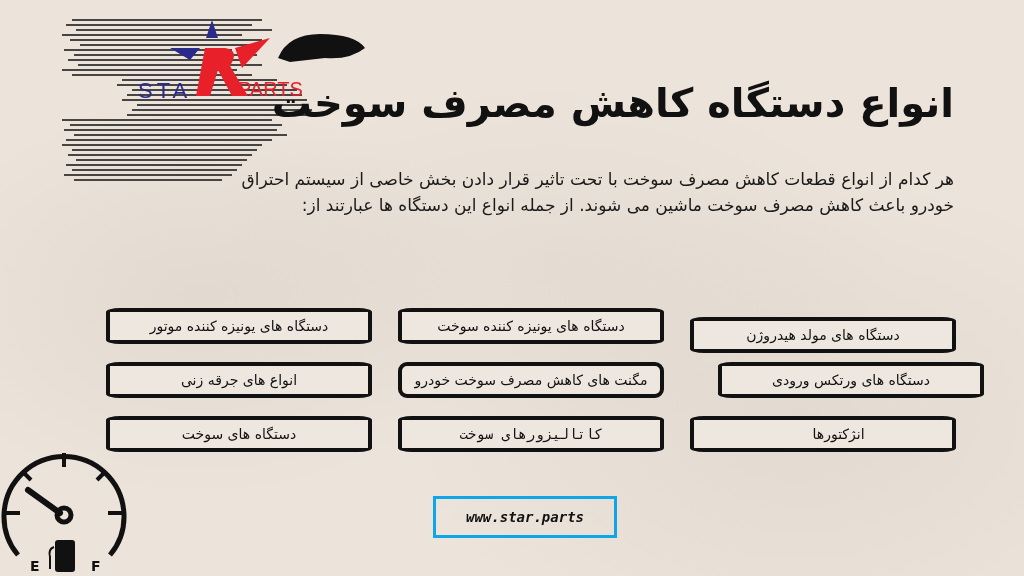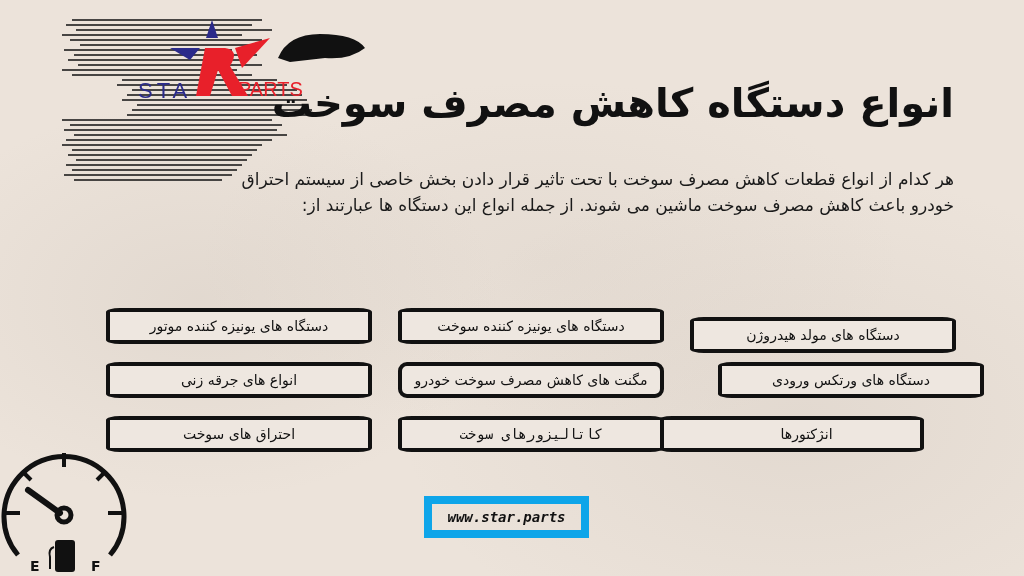--- a/index.html
+++ b/index.html
@@ -12,21 +12,21 @@
     font-family:"DejaVu Sans",sans-serif;}
   .speedlines{position:absolute;left:62px;top:16px;width:280px;height:170px;}
   .logo{position:absolute;left:130px;top:18px;width:240px;height:85px;}
   .title{position:absolute;right:70px;top:80px;direction:rtl;font-family:"DejaVu Sans",sans-serif;font-weight:bold;font-size:40px;color:#111;letter-spacing:0;}
   .desc{position:absolute;right:70px;top:166px;width:740px;direction:rtl;text-align:right;font-size:17px;line-height:26px;color:#1a1a1a;}
   .grid{position:absolute;left:106px;top:308px;width:852px;}
   .btn{position:absolute;width:266px;height:36px;box-sizing:border-box;border:4px solid #111;border-radius:14px/4px;
     background:#eee7e0;display:flex;align-items:center;justify-content:center;direction:rtl;
     font-size:14px;color:#111;white-space:nowrap;overflow:hidden;}
   .btn.small{font-size:14px;}
-  .site{position:absolute;left:424px;top:496px;width:165px;height:42px;box-sizing:border-box;border:8px solid #0ea5e9;
+  .site{position:absolute;left:433px;top:496px;width:184px;height:42px;box-sizing:border-box;border:3px solid #0ea5e9;
     display:flex;align-items:center;justify-content:center;font-family:"DejaVu Sans Mono",monospace;font-weight:bold;font-style:italic;font-size:14px;color:#111;}
   .gauge{position:absolute;left:0;top:445px;width:135px;height:131px;}
 </style>
 </head>
 <body>
 
 <svg class="speedlines" viewBox="0 0 280 170">
   <g stroke="#111" stroke-width="1.6">
     <line x1="10" y1="4" x2="200" y2="4"></line>
       <line x1="4" y1="9" x2="190" y2="9"></line>
@@ -78,23 +78,23 @@
 
 <div class="desc">هر کدام از انواع قطعات کاهش مصرف سوخت با تحت تاثیر قرار دادن بخش خاصی از سیستم احتراق خودرو باعث کاهش مصرف سوخت ماشین می شوند. از جمله انواع این دستگاه ها عبارتند از:</div>
 
 <div class="grid">
   <div class="btn" style="left:584px;top:9px;">دستگاه های مولد هیدروژن</div>
   <div class="btn" style="left:292px;top:0;text-align:center;">دستگاه های یونیزه کننده سوخت</div>
   <div class="btn" style="left:0;top:0;">دستگاه های یونیزه کننده موتور</div>
   <div class="btn" style="left:612px;top:54px;">دستگاه های ورتکس ورودی</div>
   <div class="btn small" style="left:292px;top:54px;border-radius:9px;">مگنت های کاهش مصرف سوخت خودرو</div>
   <div class="btn" style="left:0;top:54px;">انواع های جرقه زنی</div>
-  <div class="btn" style="left:552px;top:108px;padding-left:31px;">انژکتورها</div>
+  <div class="btn" style="left:584px;top:108px;padding-left:31px;">انژکتورها</div>
   <div class="btn" style="left:292px;top:108px;font-family:Liberation Mono, monospace;">کاتالیزورهای سوخت</div>
-  <div class="btn" style="left:0;top:108px;">احتراق های سوخت</div>
+  <div class="btn" style="left:0;top:108px;">دستگاه های سوخت</div>
 </div>
 
 <div class="site">www.star.parts</div>
 
 <svg class="gauge" viewBox="0 0 135 131">
   <path d="M18,110 A60,60 0 1 1 110,110" fill="none" stroke="#111" stroke-width="5"></path>
   <g stroke="#111" stroke-width="4">
     <line x1="64" y1="8" x2="64" y2="22"></line>
     <line x1="22" y1="26" x2="31" y2="35"></line>
     <line x1="106" y1="26" x2="97" y2="35"></line>

